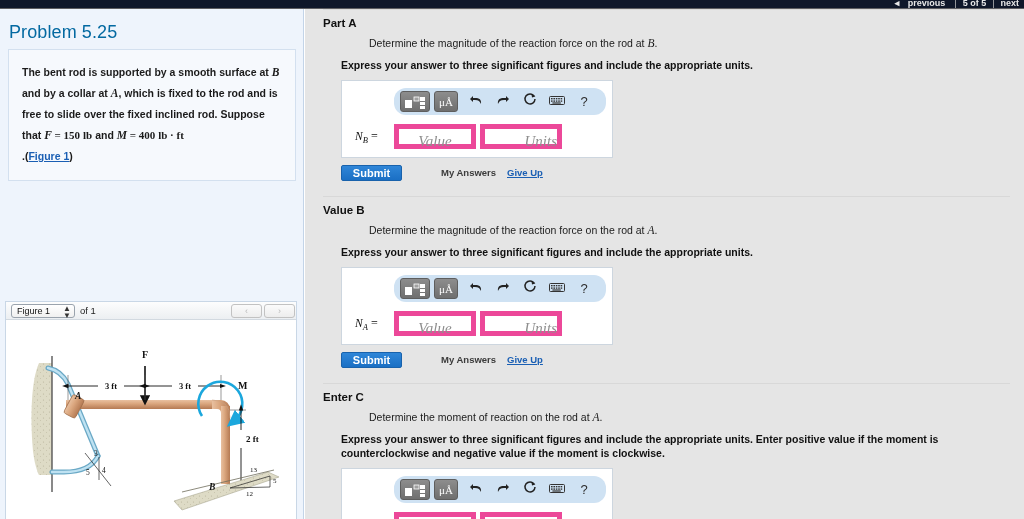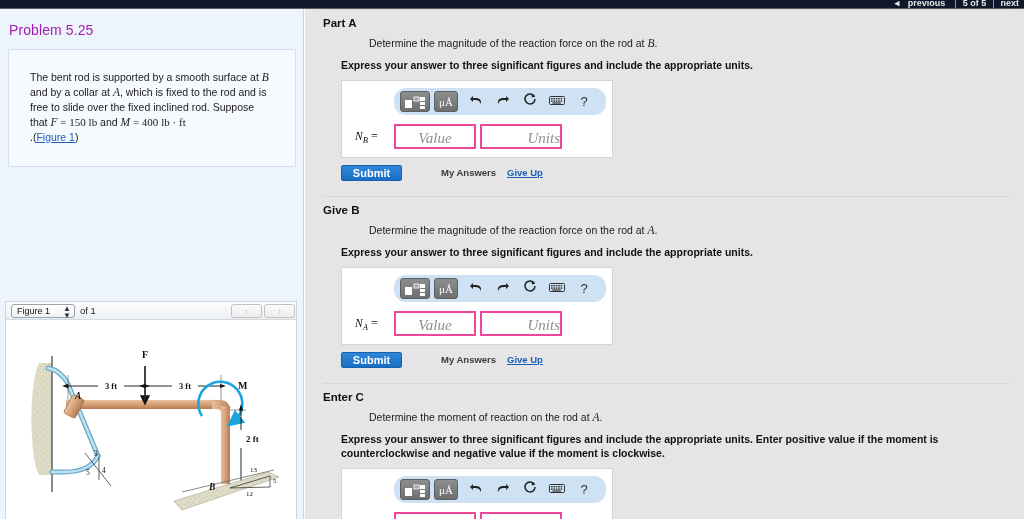--- a/index.html
+++ b/index.html
@@ -27,31 +27,31 @@
   .topnav .sep { color:#bdbdbd; font-weight:normal; }
 
   
   .leftpanel {
     position:absolute; left:0; top:9px; width:304px; height:510px;
     background:#eef4fc;
     border-right:1px solid #c3d4e8;
   }
   .problem-title {
     position:absolute; left:9px; top:13px;
-    font-size:14px; color:#a21caf; font-weight:normal;
+    font-size:18px; color:#0369a1; font-weight:normal;
     letter-spacing:.1px;
   }
   .statement-box {
     position:absolute; left:8px; top:40px; width:288px;
     background:#f6f9fd;
     border:1px solid #d3e0ef;
     padding:8px 9px 9px 9px;
   }
   .statement-box p {
-    margin:12px; font-size:10.5px; line-height:15px; color:#1b1b1b;
+    margin:4px; font-size:10.5px; line-height:21px; color:#1b1b1b;font-weight:bold;
   }
   .mi { font-family:"Liberation Serif", serif; font-style:italic; font-size:11.5px; }
   .mn { font-family:"Liberation Serif", serif; font-style:normal; font-size:11px; }
   .figlink { color:#1a5fb4; text-decoration:underline; cursor:pointer; }
 
   
   .figwrap {
     position:absolute; left:5px; top:292px; width:292px; height:226px;
     background:#ffffff;
     border:1px solid #c9d7e6;
@@ -134,21 +134,21 @@
   .tb-help { left:180px; font-size:13px; font-weight:normal; }
 
   .inputrow { position:relative; height:25px; margin-top:9px; }
   .varlabel {
     position:absolute; left:5px; top:5px;
     font-family:"Liberation Serif", serif; font-size:12px; color:#111;
   }
   .varlabel sub { font-size:8.5px; font-style:italic; }
   .fieldbox {
     position:absolute; top:0; height:25px;
-    border:2px solid #ec4899; background:#fff;
+    border:5px solid #ec4899; background:#fff;
     font-family:"Liberation Serif", serif; font-style:italic;
     color:#8e8e8e; font-size:15px; text-align:center; line-height:24px;
     cursor:text;
   }
   .f-value { left:44px; width:82px; }
   .f-units { left:130px; width:82px;text-align:right; }
 
   .actionrow { position:relative; height:18px; margin:7px 0 0 36px; width:272px; }
   .submit {
     position:absolute; left:0; top:0; width:61px; height:16px;
@@ -368,21 +368,21 @@
 
       <div class="actionrow">
         <div class="submit">Submit</div>
         <div class="myanswers">My Answers</div>
         <div class="giveup">Give Up</div>
       </div>
     </div>
 
     <div class="part" style="margin-top:13px;">
       <div class="part-rule"></div>
-      <div class="part-title">Give B</div>
+      <div class="part-title">Value B</div>
       <div class="part-q"><span>Determine the magnitude of the reaction force on the rod at </span><span class="mi">A</span><span>.</span></div>
       <div class="part-inst">Express your answer to three significant figures and include the appropriate units.</div>
 
       <div class="answerbox">
         <div class="toolbar">
           <div class="tb-btn tb-tmpl">
             <svg width="22" height="14" viewBox="0 0 22 14" style="vertical-align:middle">
               <rect x="1" y="4" width="7" height="8" fill="#fff"></rect>
               <rect x="10" y="1" width="5" height="4" fill="#fff" fill-opacity="0.25" stroke="#fff" stroke-width="0.8"></rect>
               <rect x="16" y="1" width="5" height="4" fill="#fff"></rect>

